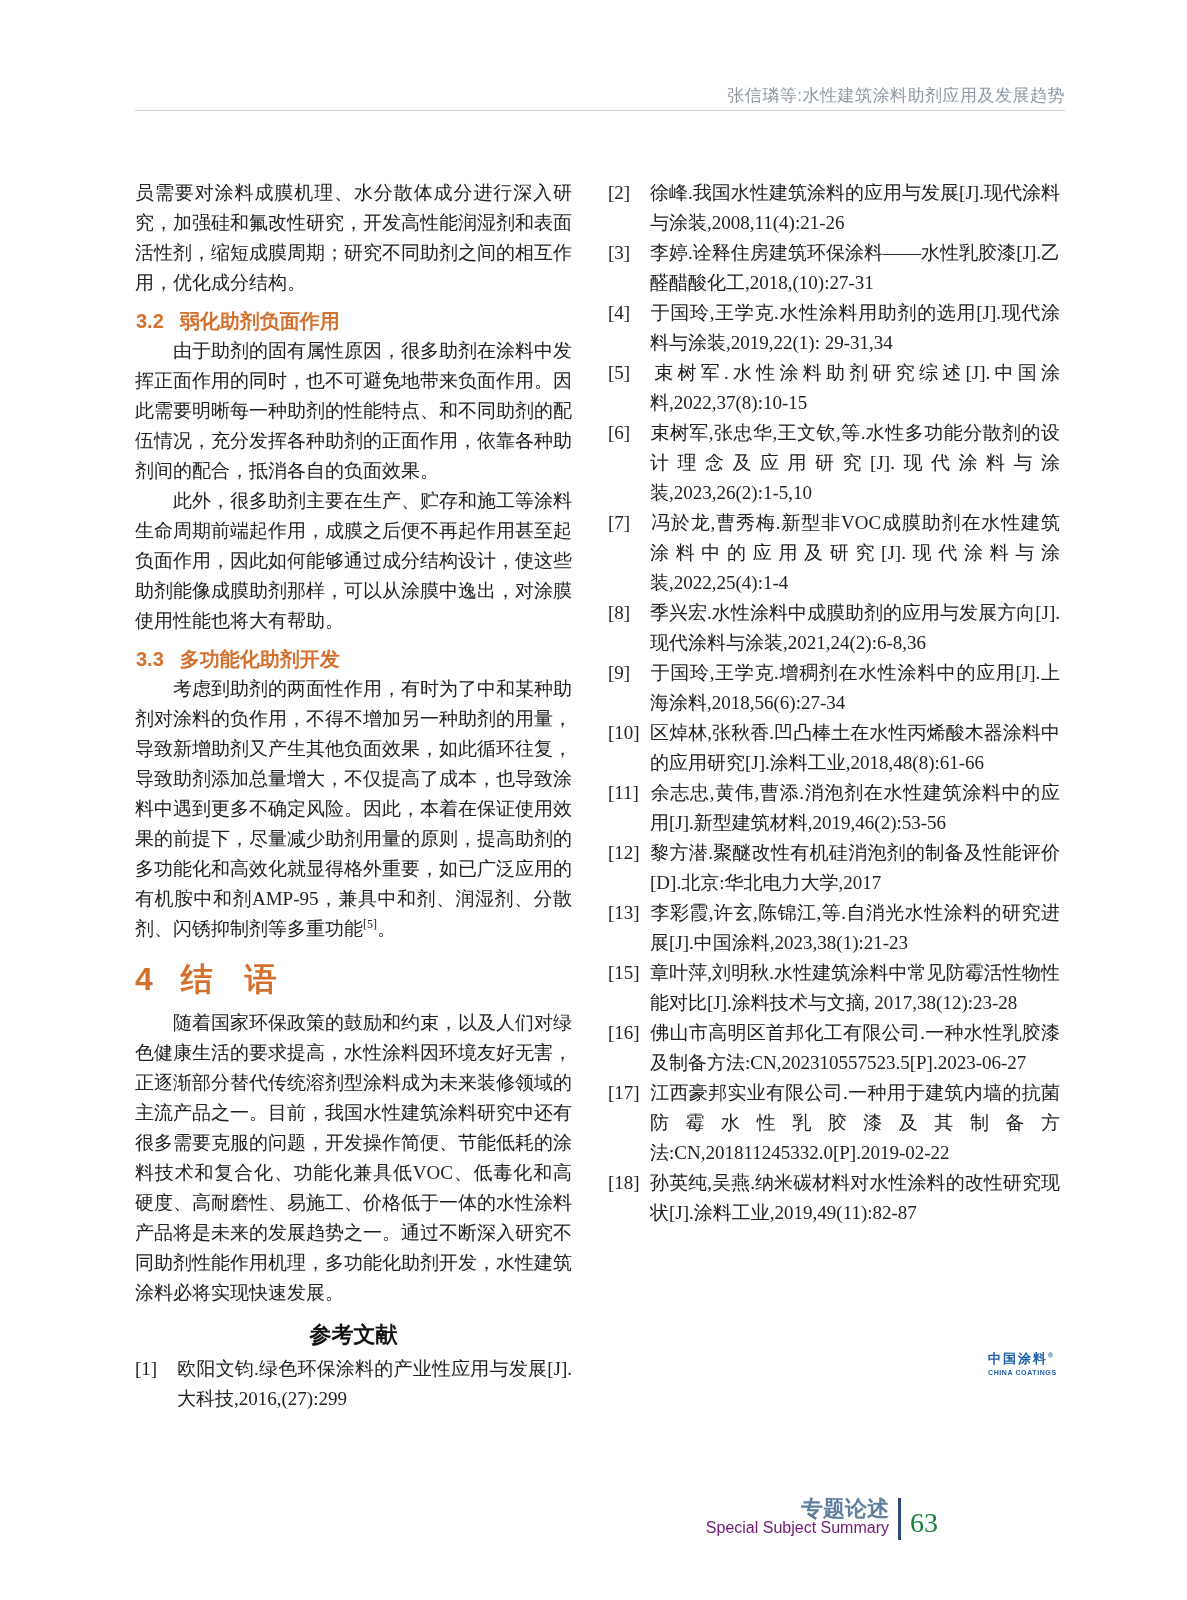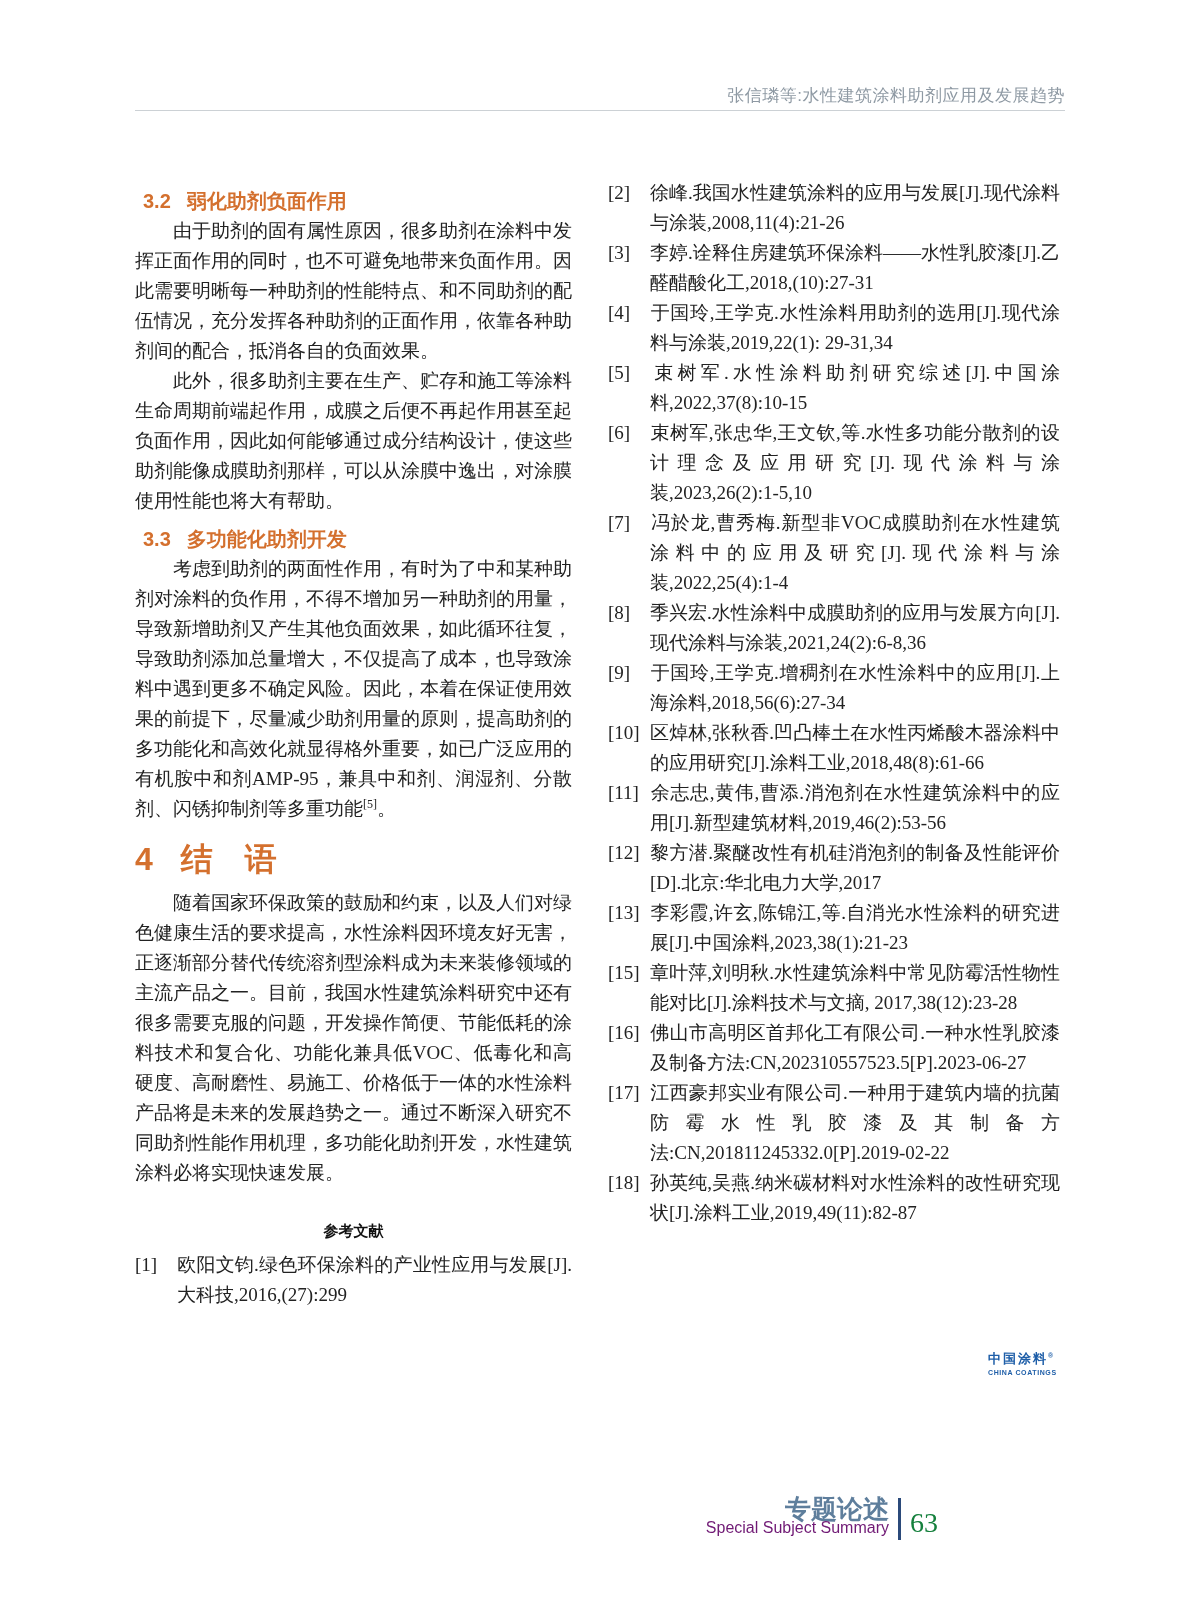--- a/index.html
+++ b/index.html
@@ -47,21 +47,21 @@
   .col-left  { left: 135px; width: 437px; }
   .col-right { left: 608px; width: 452px; }
 
   p.body {
     margin: 0;
     text-align: justify;
   }
   p.ind { text-indent: 2em; }
 
   .h3 {
-    margin: 8px 0 0 8px;
+    margin: 8px 0 0 1px;
     font-family: "Liberation Sans", "DejaVu Sans", sans-serif;
     font-size: 20px;
     line-height: 30px;
     font-weight: bold;
     color: #d4702e;
     text-align: left;
   }
   .h3 .h3-num { margin-right: 16px; }
 
   .h2 {
@@ -75,23 +75,23 @@
   }
   .h2 .h2-title { margin-left: 28px; }
 
   sup.cite {
     font-size: 12px;
     line-height: 0;
     vertical-align: super;
   }
 
   .ref-title {
-    margin: 28px 0 4px 0;
-    font-family: "Liberation Sans", "DejaVu Sans", sans-serif;
-    font-size: 15px;
+    margin: 12px 0 4px 0;
+    font-family: "Liberation Sans", "DejaVu Sans", sans-serif;
+    font-size: 22px;
     font-weight: bold;
     line-height: 30px;
     text-align: center;
     color: #111111;
   }
   .ref-item {
     margin: 0;
     padding-left: 42px;
     text-align: justify;
   }
@@ -134,22 +134,22 @@
   .footer {
     position: absolute;
     top: 1498px;
     right: 127px;
     display: flex;
     align-items: flex-start;
     gap: 9px;
   }
   .footer-text { text-align: right; }
   .footer-cn {
-    font-family: Liberation Sans, sans-serif;
-    font-size: 26px;
+    font-family: Liberation Serif, serif;
+    font-size: 22px;
     font-weight: bold;
     color: #5e7e9c;
     line-height: 22px;
   }
   .footer-en {
     font-family: Liberation Sans, sans-serif;
     font-size: 16px;
     color: #701a75;
     line-height: 15px;
     white-space: nowrap;
@@ -169,20 +169,21 @@
 </style>
 </head>
 <body>
 
 <div class="page">
 
   <div class="running-header">张信璘等:水性建筑涂料助剂应用及发展趋势</div>
   <div class="header-rule"></div>
 
   <div class="col col-left">
+    <p class="body">员需要对涂料成膜机理、水分散体成分进行深入研究，加强硅和氟改性研究，开发高性能润湿剂和表面活性剂，缩短成膜周期；研究不同助剂之间的相互作用，优化成分结构。</p>
 
     <h3 class="h3"><span class="h3-num">3.2</span><span>弱化助剂负面作用</span></h3>
     <p class="body ind">由于助剂的固有属性原因，很多助剂在涂料中发挥正面作用的同时，也不可避免地带来负面作用。因此需要明晰每一种助剂的性能特点、和不同助剂的配伍情况，充分发挥各种助剂的正面作用，依靠各种助剂间的配合，抵消各自的负面效果。</p>
     <p class="body ind">此外，很多助剂主要在生产、贮存和施工等涂料生命周期前端起作用，成膜之后便不再起作用甚至起负面作用，因此如何能够通过成分结构设计，使这些助剂能像成膜助剂那样，可以从涂膜中逸出，对涂膜使用性能也将大有帮助。</p>
 
     <h3 class="h3"><span class="h3-num">3.3</span><span>多功能化助剂开发</span></h3>
     <p class="body ind"><span>考虑到助剂的两面性作用，有时为了中和某种助剂对涂料的负作用，不得不增加另一种助剂的用量，导致新增助剂又产生其他负面效果，如此循环往复，导致助剂添加总量增大，不仅提高了成本，也导致涂料中遇到更多不确定风险。因此，本着在保证使用效果的前提下，尽量减少助剂用量的原则，提高助剂的多功能化和高效化就显得格外重要，如已广泛应用的有机胺中和剂AMP-95，兼具中和剂、润湿剂、分散剂、闪锈抑制剂等多重功能</span><sup class="cite">[5]</sup><span>。</span></p>
 
     <h2 class="h2"><span>4</span><span class="h2-title">结　语</span></h2>
     <p class="body ind">随着国家环保政策的鼓励和约束，以及人们对绿色健康生活的要求提高，水性涂料因环境友好无害，正逐渐部分替代传统溶剂型涂料成为未来装修领域的主流产品之一。目前，我国水性建筑涂料研究中还有很多需要克服的问题，开发操作简便、节能低耗的涂料技术和复合化、功能化兼具低VOC、低毒化和高硬度、高耐磨性、易施工、价格低于一体的水性涂料产品将是未来的发展趋势之一。通过不断深入研究不同助剂性能作用机理，多功能化助剂开发，水性建筑涂料必将实现快速发展。</p>

